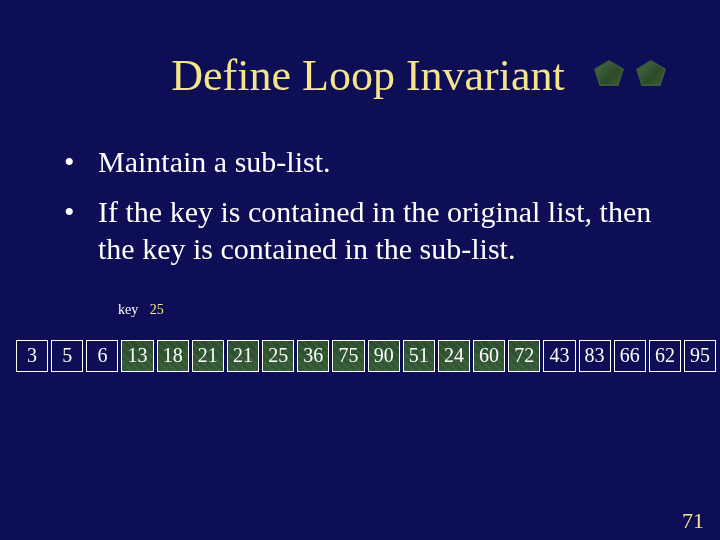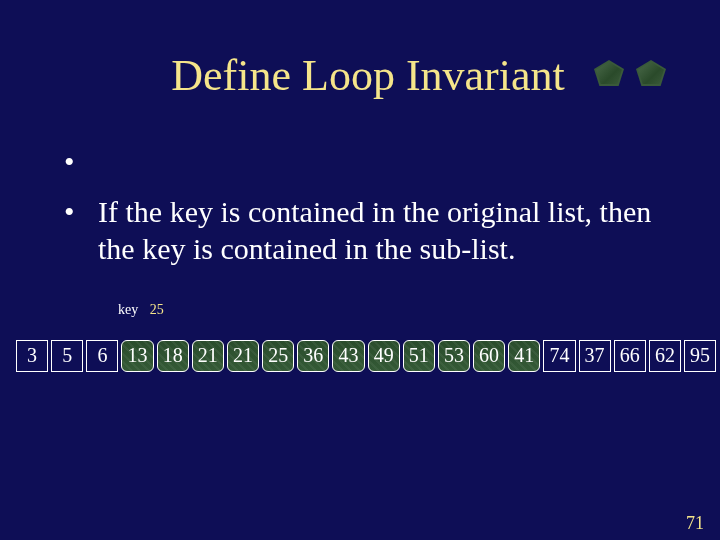--- a/index.html
+++ b/index.html
@@ -80,44 +80,44 @@
     color: #ffffff;
     background: #0e0e56;
     margin-left: -1px;
   }
   .cell:first-child { margin-left: 0; }
   .cell.sub {
     background: #2d512f;
     background-image:
       repeating-linear-gradient(45deg, rgba(255,255,255,0.05) 0 2px, transparent 2px 6px),
       linear-gradient(#2a4c2c, #345a36);
-    border-radius: 6px;
   }
   .page-num {
     position: absolute;
     bottom: 10px;
     right: 20px;
-    font-size: 18px;
+    font-size: 22px;
     color: #f5e58a;
     font-family: "Times New Roman", serif;
   }
 </style>
 </head>
 <body>
 
 <h1 class="title">Define Loop Invariant</h1>
 
 <div class="leaf-icons">
   <div class="leaf"></div>
   <div class="leaf"></div>
 </div>
 
 <div class="bullets">
   <div class="bullet-row">
     <span class="bullet-dot">•</span>
+    <span>Maintain a sub-list.</span>
   </div>
   <div class="bullet-row">
     <span class="bullet-dot">•</span>
     <span>If the key is contained in the original list, then the key is contained in the sub-list.</span>
   </div>
 </div>
 
 <div class="key-row">
   <span class="key-label">key</span>
   <span class="key-value">25</span>
@@ -126,26 +126,26 @@
 <div class="array">
     <div class="cell">3</div>
     <div class="cell">5</div>
     <div class="cell">6</div>
     <div class="cell sub">13</div>
     <div class="cell sub">18</div>
     <div class="cell sub">21</div>
     <div class="cell sub">21</div>
     <div class="cell sub">25</div>
     <div class="cell sub">36</div>
-    <div class="cell sub">43</div>
-    <div class="cell sub">49</div>
+    <div class="cell sub">75</div>
+    <div class="cell sub">90</div>
     <div class="cell sub">51</div>
-    <div class="cell sub">53</div>
+    <div class="cell sub">24</div>
     <div class="cell sub">60</div>
-    <div class="cell sub">41</div>
-    <div class="cell">74</div>
-    <div class="cell">37</div>
+    <div class="cell sub">72</div>
+    <div class="cell">43</div>
+    <div class="cell">83</div>
     <div class="cell">66</div>
     <div class="cell">62</div>
     <div class="cell">95</div>
   </div>
 
 <div class="page-num">71</div>
 
 </body></html>

